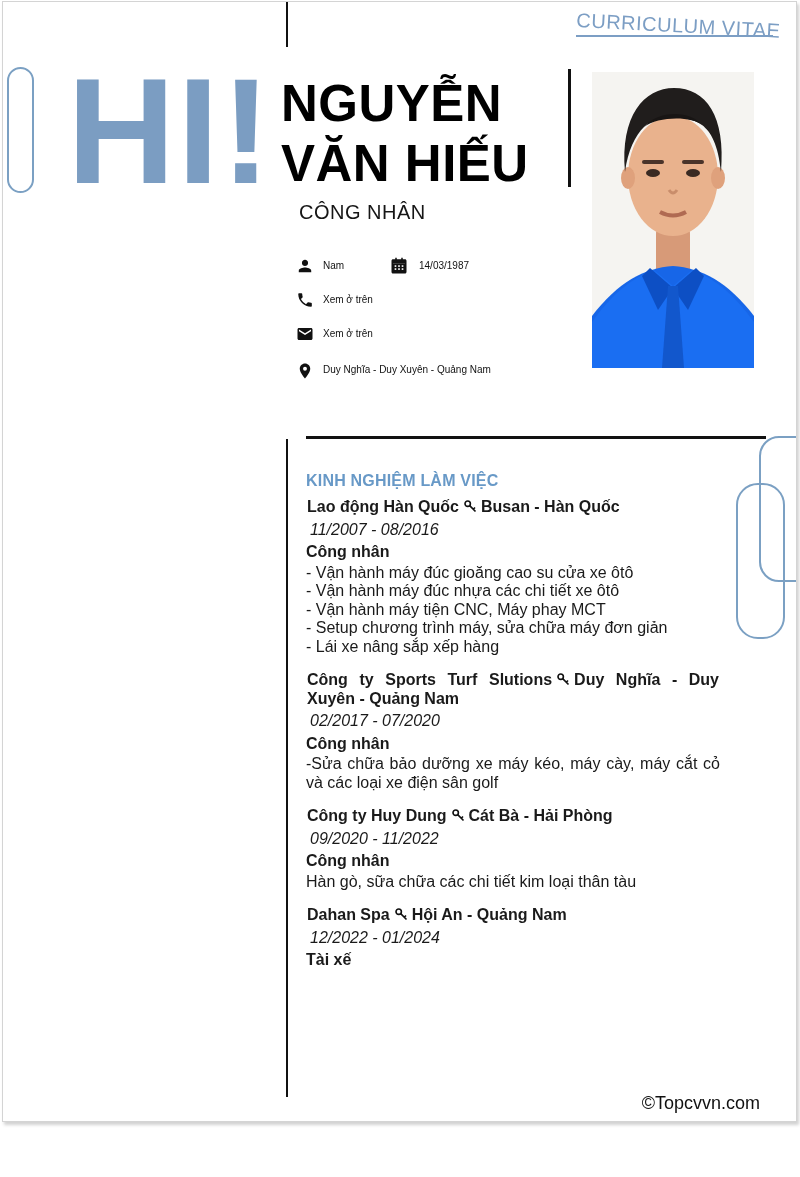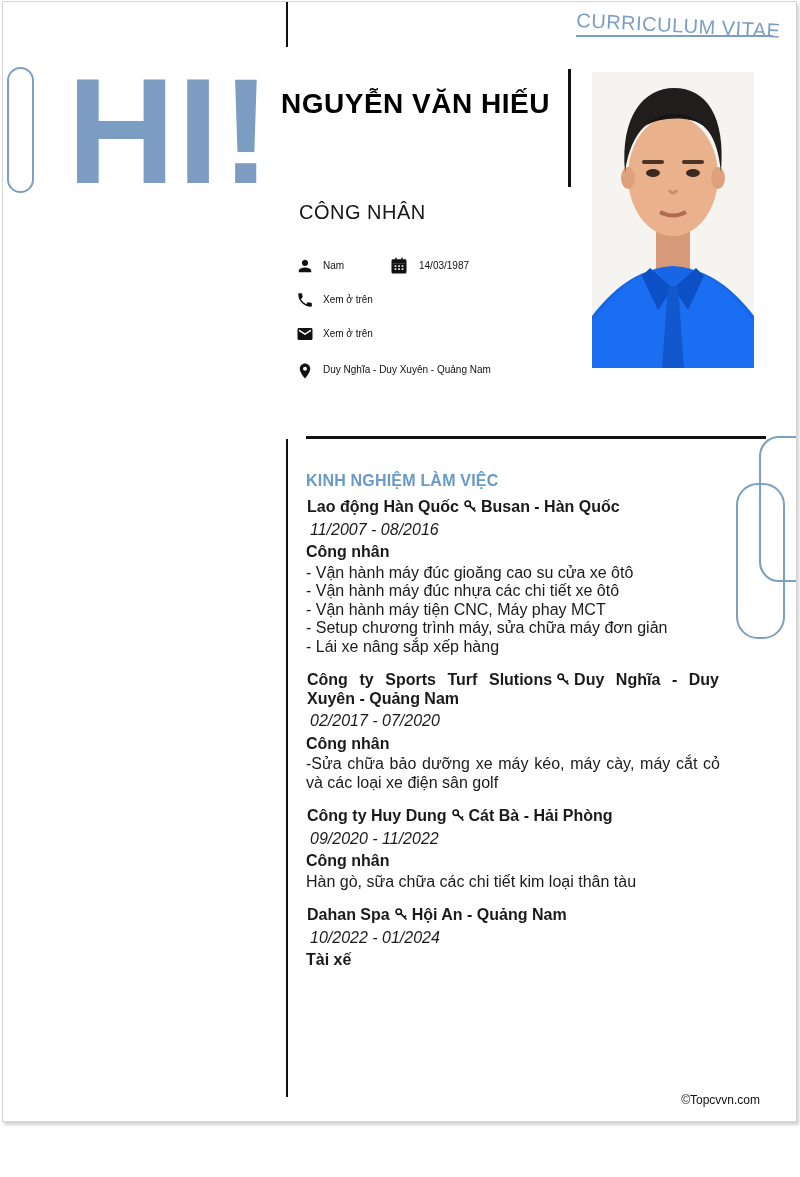--- a/index.html
+++ b/index.html
@@ -6,21 +6,21 @@
   body{width:800px;height:1177px;position:relative;font-family:"Liberation Sans",sans-serif;color:#1a1a1a;}
   .page{position:absolute;left:2px;top:1px;width:793px;height:1119px;background:#fff;
         border:1px solid #d4d4d4;box-shadow:2px 3px 3px rgba(0,0,0,.18);overflow:hidden;}
   .abs{position:absolute;}
 
   
   .cv-watermark{left:574px;top:7px;width:210px;font-size:20px;letter-spacing:.5px;color:#7c9ec4;
         transform:rotate(3deg);transform-origin:left top;white-space:nowrap;}
   .cv-underline{left:573px;top:33px;width:197px;height:2px;background:#7c9ec4;}
   .hi{left:64px;top:54px;font-size:150px;line-height:150px;font-weight:700;color:#7b9dc2;letter-spacing:2px;}
-  .name{left:278px;top:72px;width:285px;font-size:28px;line-height:60px;font-weight:700;color:#000;letter-spacing:.5px;}
+  .name{left:278px;top:72px;width:285px;font-size:51px;line-height:60px;font-weight:700;color:#000;letter-spacing:.5px;}
   .name-divider{left:565px;top:67px;width:3px;height:118px;background:#111;}
   .job-title{left:296px;top:198px;font-size:20px;line-height:24px;color:#161616;letter-spacing:.5px;}
 
   
   .info-row{left:293px;height:24px;font-size:10px;line-height:20px;color:#111;}
   .info-row .ic{position:absolute;left:0;top:1px;width:18px;height:18px;}
   .info-row .txt{position:absolute;left:27px;top:0;white-space:nowrap;}
   .info-row .ic2{position:absolute;left:94px;top:1px;width:18px;height:18px;}
   .info-row .txt2{position:absolute;left:123px;top:0;white-space:nowrap;}
   .info-row .txt-wrap{position:absolute;left:27px;top:0;width:228px;line-height:24px;white-space:normal;}
@@ -42,21 +42,21 @@
   .xp-section{left:303px;top:467px;width:414px;font-size:16px;line-height:18.5px;}
   .xp-heading{font-size:16px;line-height:24px;font-weight:700;color:#6899c7;margin:0 0 5px 0;letter-spacing:.2px;}
   .xp{margin:0 0 15px 0;}
   .xp-title{font-weight:700;margin:1px;}
   .xp-title .pin{display:inline-block;width:15px;height:15px;margin:0 3px -2px 4px;}
   .xp-period{font-style:italic;margin:4px;}
   .xp-role{font-weight:700;margin:0;}
   .xp-details{margin-top:2px;}
   .justify{text-align:justify;}
 
-  .footer{right:36px;top:1091px;font-size:12px;color:#111;}
+  .footer{right:36px;top:1091px;font-size:18px;color:#111;}
 </style>
 </head>
 <body>
 
 <div class="page">
 
   <div class="abs col-line-top"></div>
   <div class="abs col-line"></div>
   <div class="abs clip clip-left"></div>
   <div class="abs clip clip-right-upper"></div>
@@ -200,20 +200,20 @@
         </div>
     </div>
 
     <div class="xp">
       <p class="xp-title">
         <span>Dahan Spa</span><span class="pin"><svg class="glyph" viewBox="0 0 24 24">
               <circle cx="7.5" cy="7.5" r="4.3" fill="none" stroke="#111" stroke-width="2.6"></circle>
               <path d="M10.7 10.7 L20 20 M16.4 16.4 l2.8-2.8" stroke="#111" stroke-width="2.6" fill="none"></path>
             </svg></span><span>Hội An - Quảng Nam</span>
       </p>
-      <p class="xp-period">10/2022 - 01/2024</p>
+      <p class="xp-period">12/2022 - 01/2024</p>
       <p class="xp-role">Tài xế</p>
     </div>
   </div>
 
   <div class="abs footer">©Topcvvn.com</div>
 
 </div>
 
 </body></html>

